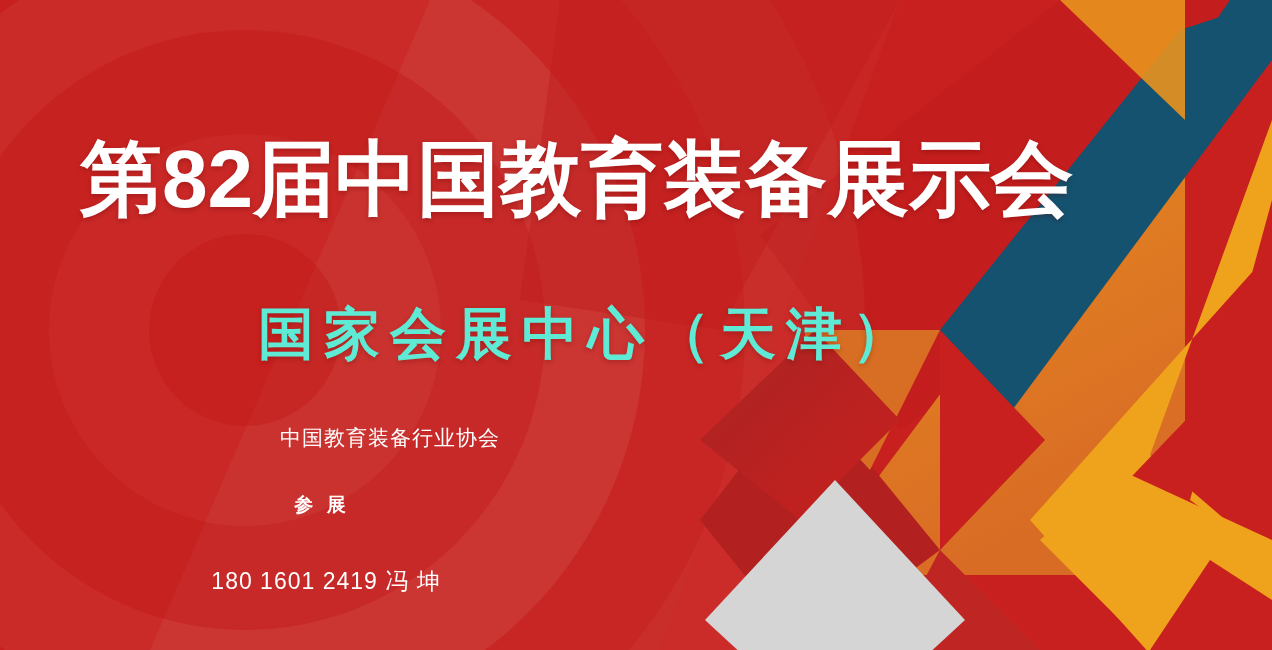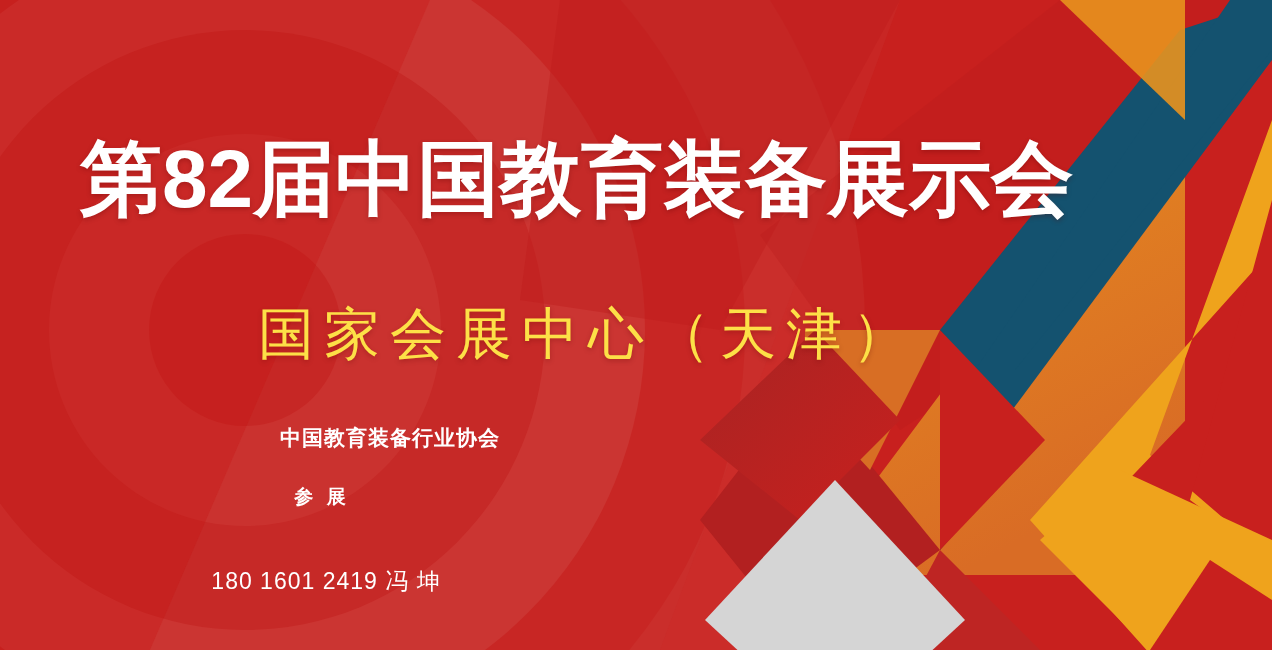--- a/index.html
+++ b/index.html
@@ -52,59 +52,59 @@
     text-shadow: 0 2px 5px rgba(90,0,0,.30);
   }
 
   .title-sub {
     position: absolute;
     left: 0;
     top: 305px;
     width: 1272px;
     padding-left: 258px;
     box-sizing: border-box;
-    color: #fde047;
+    color: #5eead4;
     font-size: 56px;
     line-height: 1.05;
+    font-weight: 700;
+    letter-spacing: 10px;
+    white-space: nowrap;
+    text-shadow: 0 2px 5px rgba(90,0,0,.28);
+  }
+
+  .org-line {
+    position: absolute;
+    left: 0;
+    top: 424px;
+    width: 1272px;
+    padding-right: 492px;
+    box-sizing: border-box;
+    text-align: center;
+    color: #FFFFFF;
+    font-size: 21px;
     font-weight: 400;
-    letter-spacing: 10px;
-    white-space: nowrap;
-    text-shadow: 0 2px 5px rgba(90,0,0,.28);
-  }
-
-  .org-line {
-    position: absolute;
-    left: 0;
-    top: 424px;
-    width: 1272px;
-    padding-right: 492px;
-    box-sizing: border-box;
-    text-align: center;
-    color: #FFFFFF;
-    font-size: 21px;
-    font-weight: 700;
     letter-spacing: 1px;
     white-space: nowrap;
   }
 
   .apply-block {
     position: absolute;
     left: 0;
     top: 486px;
     width: 1272px;
     padding-right: 628px;
     box-sizing: border-box;
     text-align: center;
     color: #FFFFFF;
     font-size: 19px;
     font-weight: 700;
     line-height: 1.12;
     letter-spacing: 4px;
   }
-  .apply-block .ln { display: block; white-space: nowrap; }
+  .apply-block .ln { display: block; white-space: nowrap; margin-top: 8px; }
 
   .phone-line {
     position: absolute;
     left: 0;
     top: 566px;
     width: 1272px;
     padding-right: 620px;
     box-sizing: border-box;
     text-align: center;
     color: #FFFFFF;

